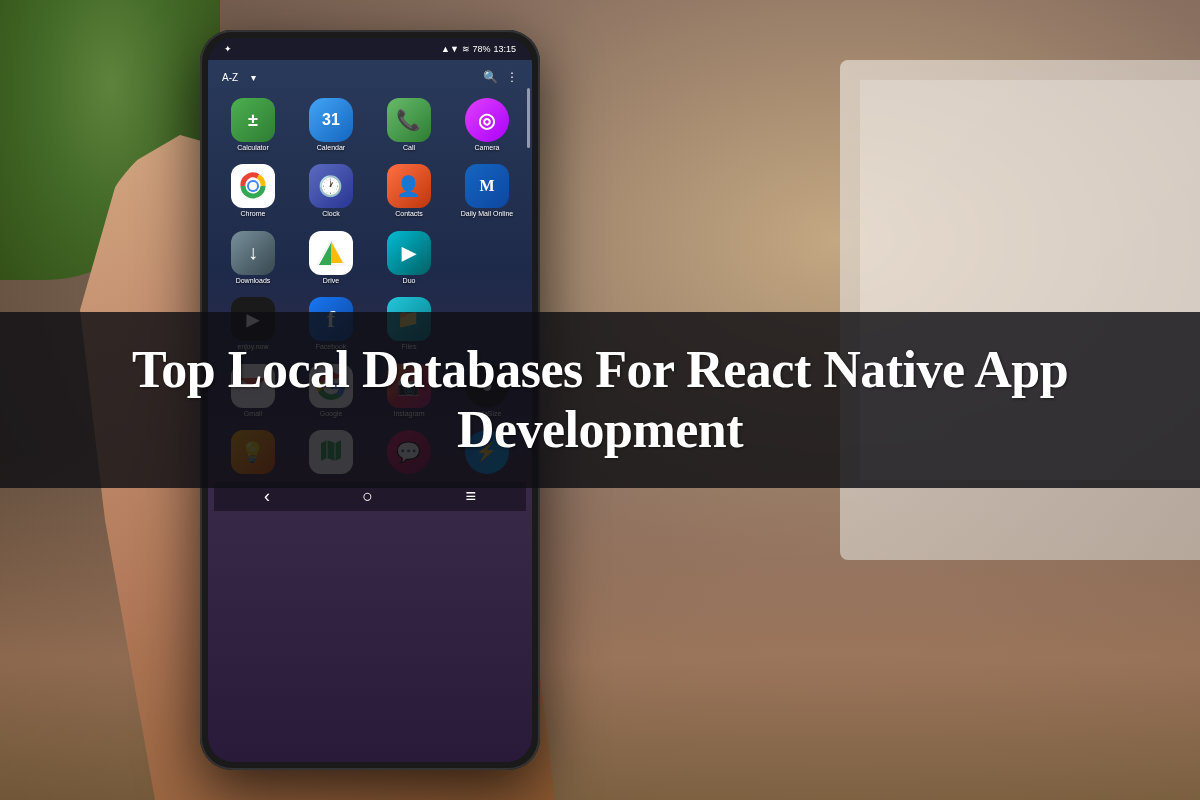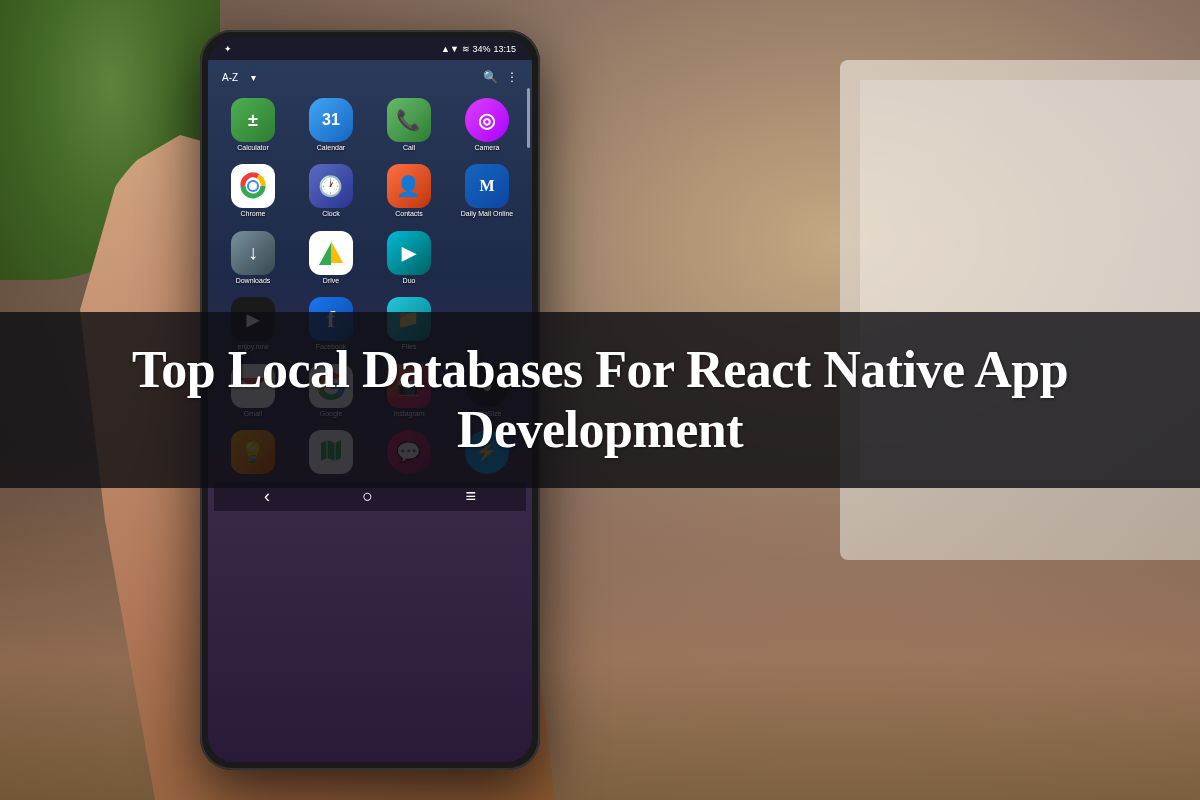--- a/index.html
+++ b/index.html
@@ -286,21 +286,21 @@
   <div class="phone">
     <div class="phone-screen">
 
       <div class="status-bar">
         <div class="status-left">
           <span>✦</span>
         </div>
         <div class="status-right">
           <span>▲▼</span>
           <span>≋</span>
-          <span>34%</span>
+          <span>78%</span>
           <span>13:15</span>
         </div>
       </div>
 
       <div class="app-grid-area">
 
         <div class="search-row">
           <div class="az-label">
             <span>A-Z</span>
             <span>▾</span>

